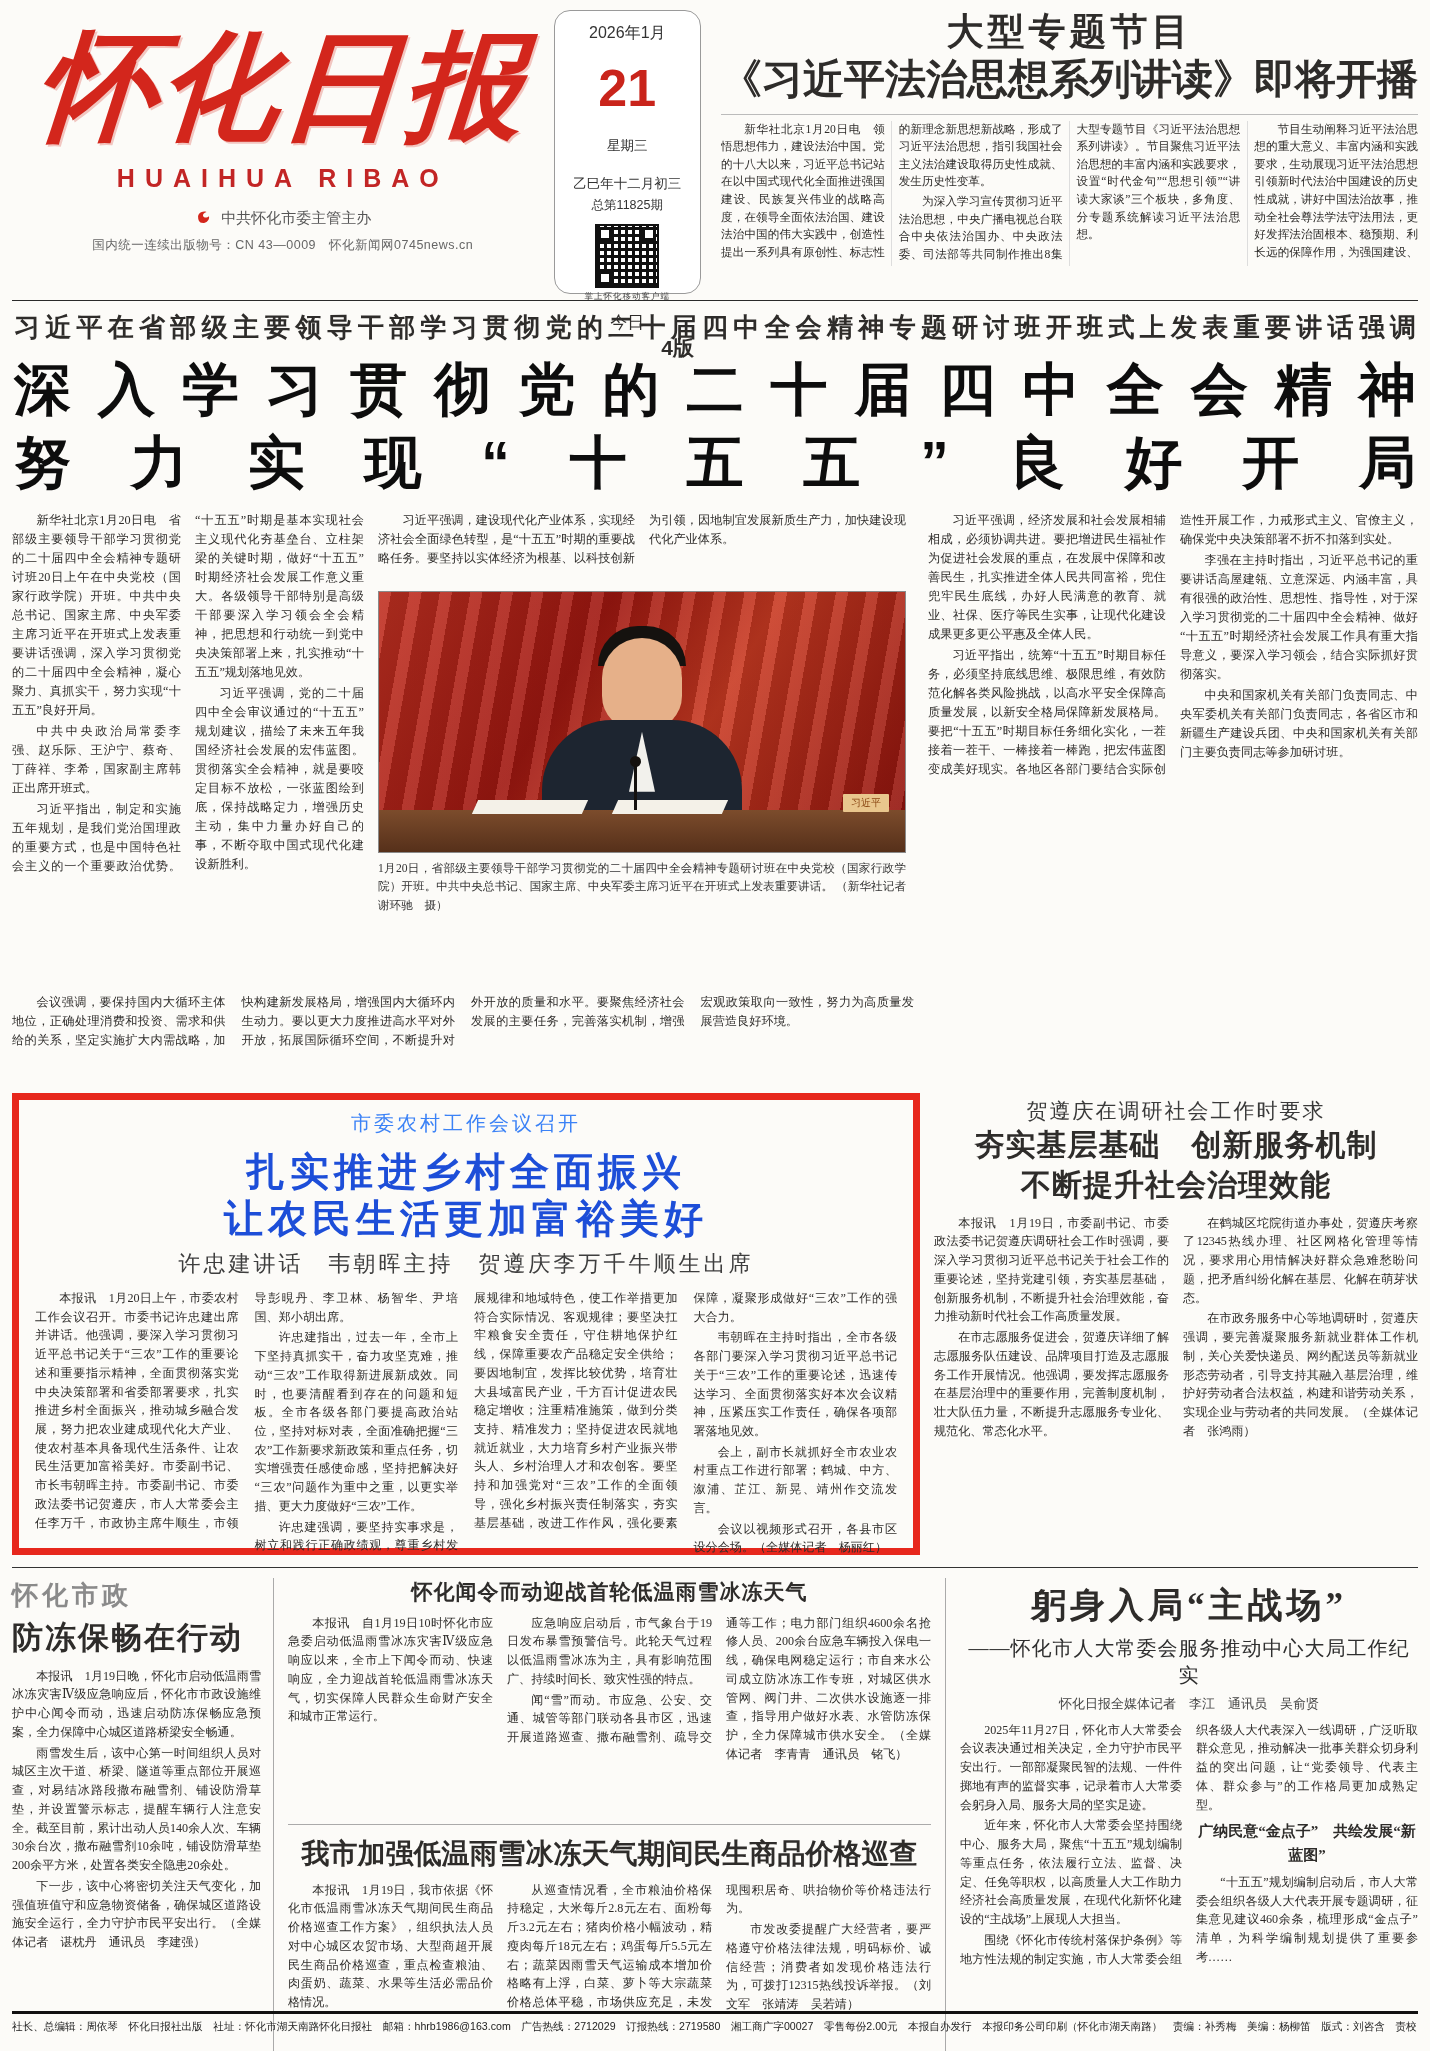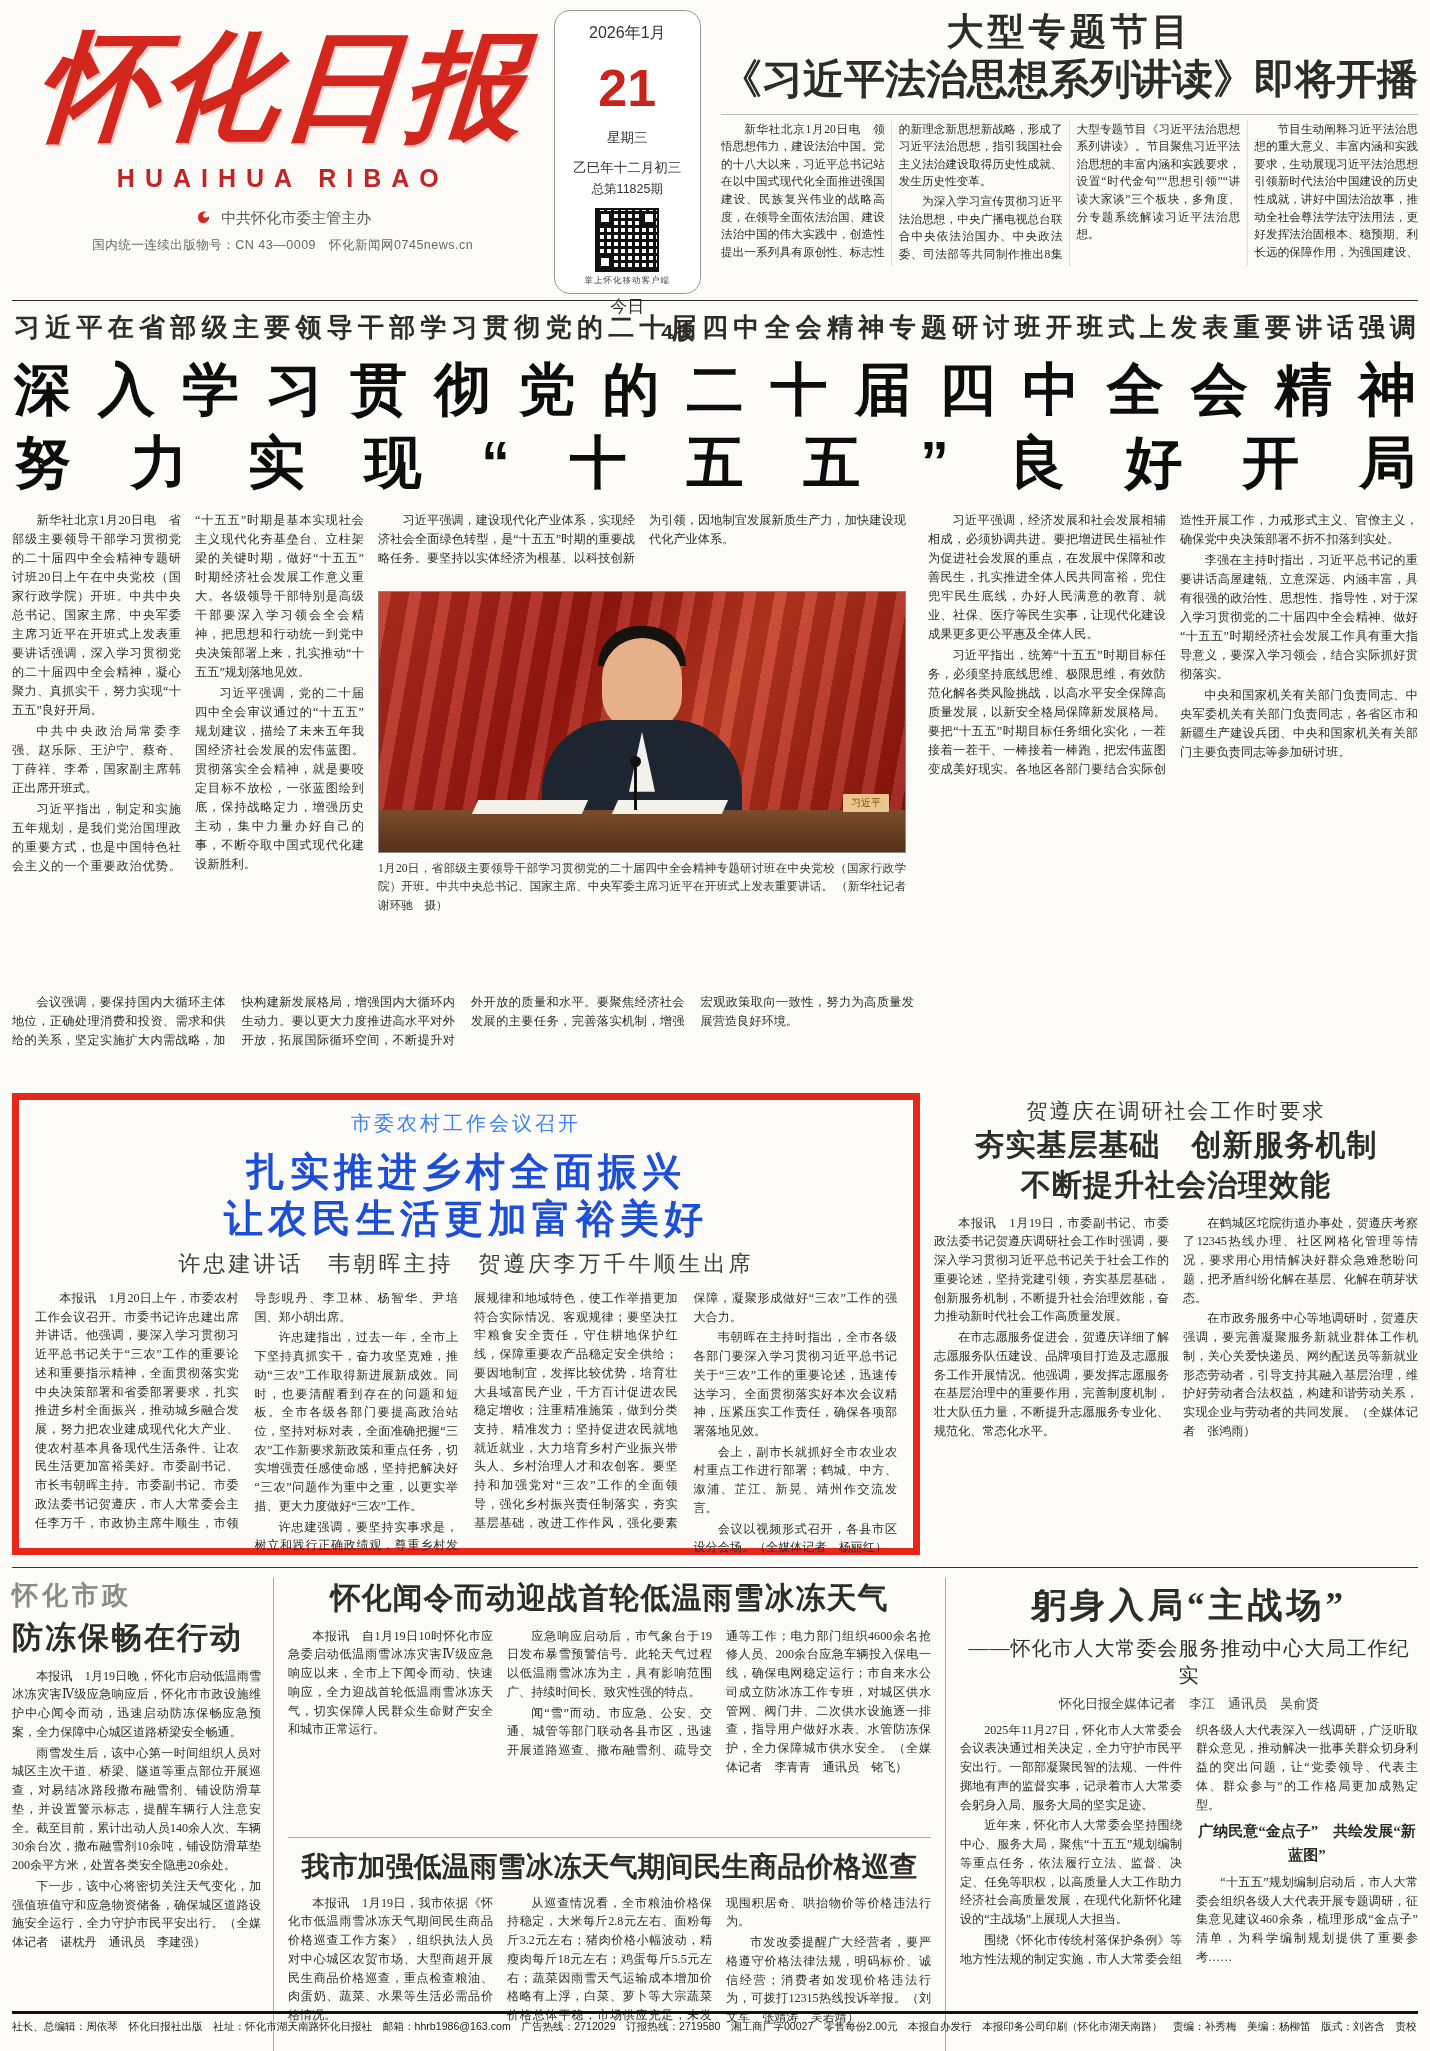--- a/index.html
+++ b/index.html
@@ -24,21 +24,21 @@
   .organ-row{ display:flex; justify-content:center; align-items:center; gap:7px; margin-top:14px; font-size:15px; color:#555;font-family:Liberation Serif, serif; }
   .organ-row svg{ width:20px; height:20px; }
   .issn{ font-size:12.5px; color:#666; margin-top:6px; letter-spacing:.5px; }
 
   .datebox{
     width:150px; border:1px solid #9a9a9a; border-radius:16px; padding:12px 6px 8px;
     text-align:center; margin:4px 4px 6px 0; background:#fff;
   }
   .db-month{ font-size:16px; color:#333; }
   .db-day{ font-size:52px; font-weight:bold; color:#c9241b; line-height:1.1; font-family:"Liberation Sans",sans-serif;margin-top:16px; }
-  .db-week,.db-lunar{ font-size:13.5px; color:#333; margin-top:12px; }
+  .db-week,.db-lunar{ font-size:13.5px; color:#333; margin-top:20px; }
   .db-issue{ font-size:12.5px; color:#333; margin-top:4px; }
   .qr{ width:64px; height:64px; margin:10px auto 3px; position:relative; border:2px solid #111; background:
       repeating-linear-gradient(0deg,#111 0 3px,transparent 3px 7px),
       repeating-linear-gradient(90deg,#111 0 3px,transparent 3px 7px); }
   .qr i{ position:absolute; width:14px; height:14px; background:#fff; border:3px solid #111; }
   .qr i:nth-child(1){ left:1px; top:1px; } .qr i:nth-child(2){ right:1px; top:1px; } .qr i:nth-child(3){ left:1px; bottom:1px; }
   .qr-cap{ font-size:8.5px; color:#444; letter-spacing:1px;text-align:center; }
   .db-today{ font-size:17px; margin-top:8px; } .db-pages{ font-size:21px; font-weight:bold;text-align:right; }
 
   .feature{ flex:1; padding:4px 0 0 16px; display:flex; flex-direction:column; }
@@ -94,21 +94,21 @@
   .so-body{ column-count:2; column-gap:14px; font-size:12.1px; line-height:1.55; text-align:justify; height:336px; overflow:hidden; margin-top:8px; }
 
   
   .bottom{ display:flex; border-top:1.5px solid #333; margin-top:12px; padding-top:10px; height:496px; }
   .bleft{ width:262px; border-right:1px solid #aaa; padding-right:12px; }
   .bl-kicker{ font-size:26px; font-weight:bold; color:#8a8a8a; letter-spacing:4px; }
   .bl-h{ font-size:31px; font-weight:900; letter-spacing:2px; margin:4px 0 8px; }
   .bl-body{ font-size:12.1px; line-height:1.55; text-align:justify; height:380px; overflow:hidden; }
 
   .bcenter{ width:672px; border-right:1px solid #aaa; padding:0 14px; }
-  .bc-h1{ text-align:center; font-size:30px; font-weight:bold; letter-spacing:1px; margin-bottom:8px; }
+  .bc-h1{ text-align:center; font-size:21px; font-weight:bold; letter-spacing:1px; margin-bottom:8px; }
   .bc-body1{ column-count:3; column-gap:14px; font-size:12.1px; line-height:1.55; text-align:justify; height:200px; overflow:hidden; }
   .bc-div{ border-top:1px solid #aaa; margin:10px 0; }
   .bc-h2{ text-align:center; font-size:28px; font-weight:bold; margin-bottom:8px; }
   .bc-body2{ column-count:3; column-gap:14px; font-size:12.1px; line-height:1.55; text-align:justify; height:158px; overflow:hidden; }
 
   .bright{ flex:1; padding-left:14px; }
   .np-title{ text-align:center; font-size:35px; font-weight:900; letter-spacing:4px; margin-top:4px; }
   .np-sub{ text-align:center; font-size:20px; color:#2f2f2f; margin-top:6px; letter-spacing:1px; }
   .np-byline{ text-align:center; font-size:13px; color:#444; margin:6px 0 8px; }
   .np-body{ column-count:2; column-gap:14px; font-size:12.1px; line-height:1.55; text-align:justify; height:330px; overflow:hidden; }

